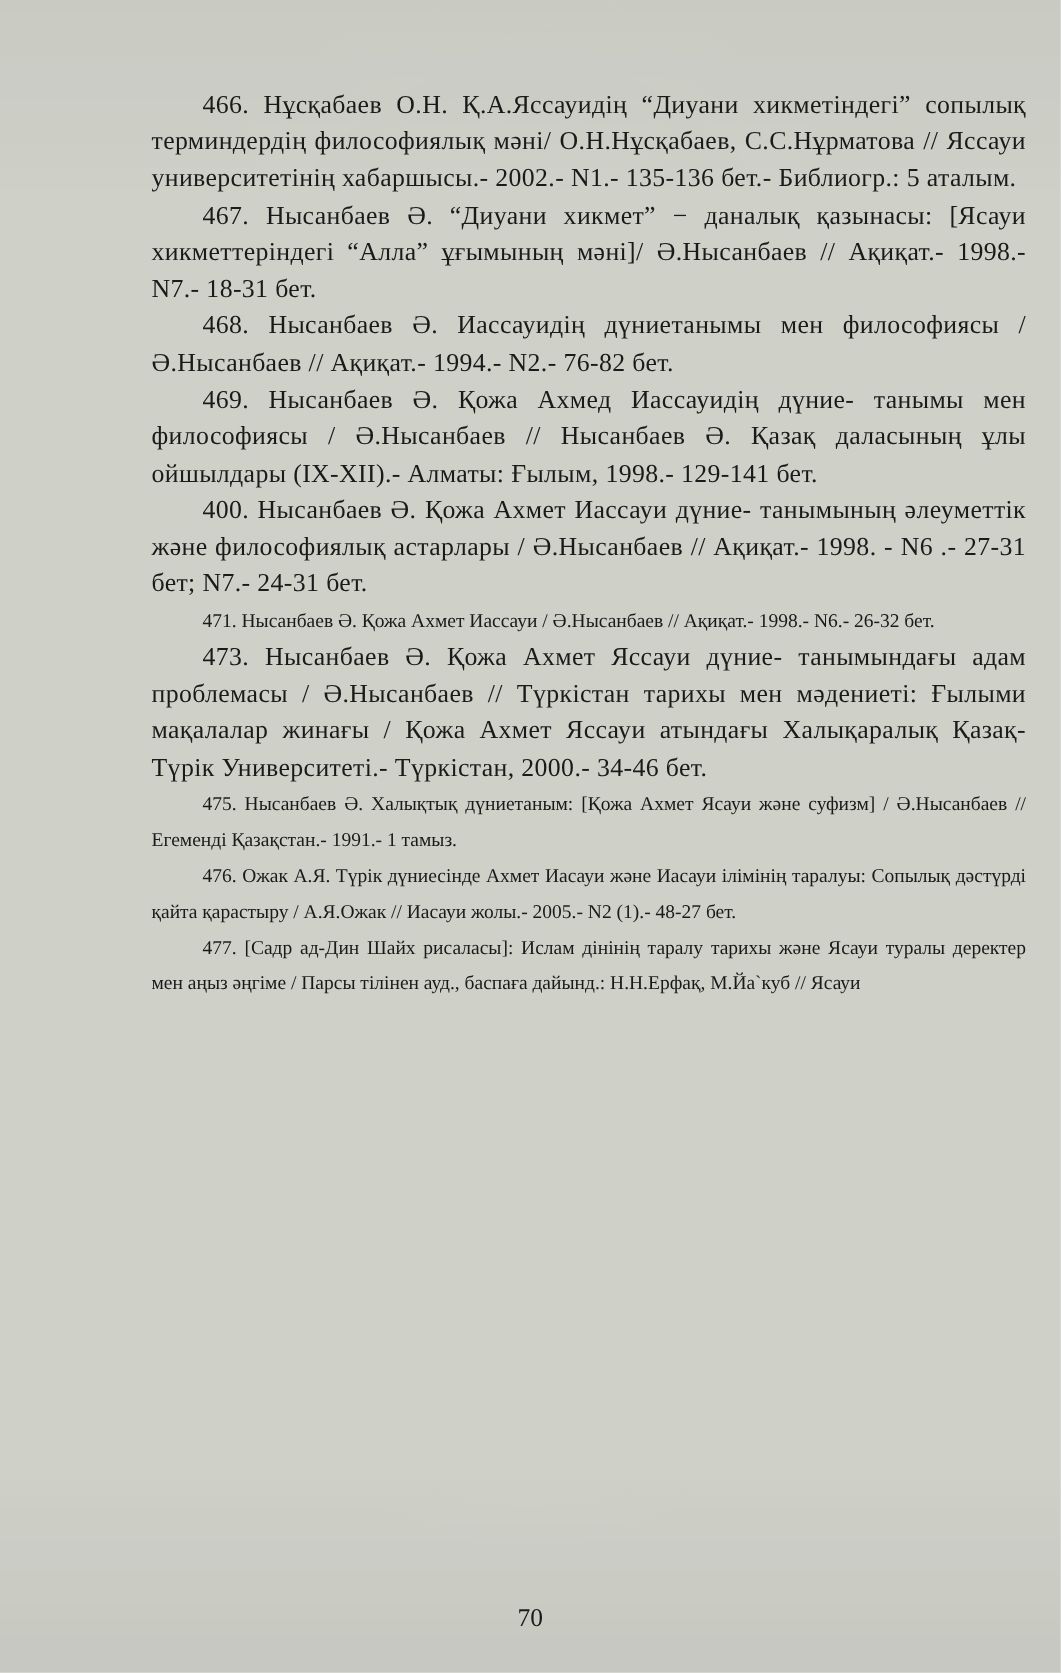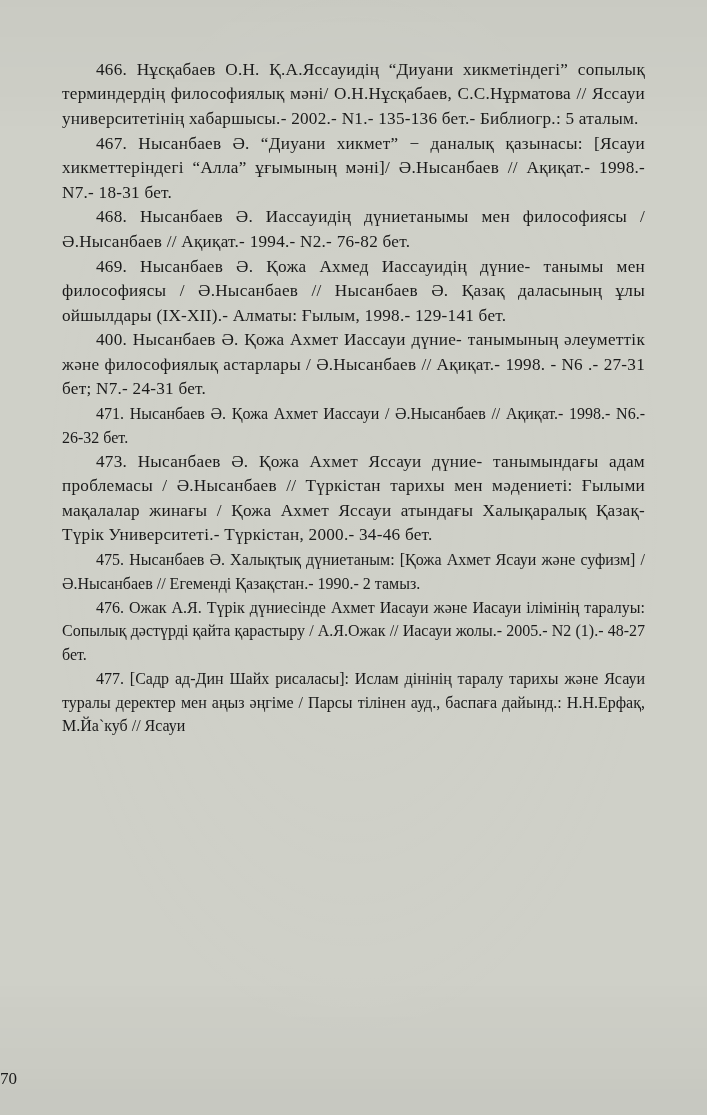--- a/index.html
+++ b/index.html
@@ -17,43 +17,45 @@
   .page {
     position: relative;
     width: 707px;
     height: 1115px;
     background: #cfd0c8;
     box-sizing: border-box;
     padding: 58px 62px 0 62px;
   }
   .content {
     width: 583px;
+    margin-left: 39px;
   }
   .entry {
     margin: 0 0 0.5px 0;
     text-align: justify;
     text-justify: inter-word;
     font-size: 17.2px;
     line-height: 24.4px;
     text-indent: 34px;
     hyphens: manual;
   }
   
   .e-small {
-    font-size: 16px;
+    font-size: 13px;
     line-height: 23.6px;
   }
   .e-wide {
     letter-spacing: 0.25px;
   }
   .page-number {
     position: absolute;
     left: 0;
     right: 0;
     bottom: 26px;
+    text-align: center;
     font-size: 17px;
     font-family: "Liberation Serif", serif;
     color: #1a1a1a;
   }
   
   .grain {
     position: absolute;
     inset: 0;
     pointer-events: none;
     background:
@@ -68,20 +70,20 @@
 
 <div class="page">
   <div class="content">
     <p class="entry e-wide">466.  Нұсқабаев О.Н.  Қ.А.Яссауидің  “Диуани хикметіндегі” сопылық терминдердің философиялық мәні/ О.Н.Нұсқабаев, С.С.Нұрматова // Яссауи университетінің хабаршысы.- 2002.- N1.- 135-136 бет.- Библиогр.: 5 аталым.</p>
     <p class="entry e-wide">467.  Нысанбаев Ә.  “Диуани хикмет” − даналық қазынасы: [Ясауи хикметтеріндегі “Алла” ұғымының мәні]/ Ә.Нысанбаев // Ақиқат.- 1998.- N7.- 18-31 бет.</p>
     <p class="entry e-wide">468.  Нысанбаев Ә.  Иассауидің дүниетанымы мен философиясы / Ә.Нысанбаев // Ақиқат.- 1994.- N2.- 76-82 бет.</p>
     <p class="entry e-wide">469. Нысанбаев Ә.   Қожа Ахмед Иассауидің дүние- танымы мен философиясы / Ә.Нысанбаев // Нысанбаев Ә. Қазақ даласының ұлы ойшылдары (IX-XII).- Алматы: Ғылым, 1998.- 129-141 бет.</p>
     <p class="entry e-wide">400. Нысанбаев Ә.   Қожа Ахмет Иассауи дүние- танымының әлеуметтік және философиялық астарлары / Ә.Нысанбаев // Ақиқат.- 1998. - N6 .- 27-31 бет; N7.- 24-31 бет.</p>
     <p class="entry e-small">471. Нысанбаев Ә.  Қожа Ахмет Иассауи / Ә.Нысанбаев // Ақиқат.- 1998.- N6.- 26-32 бет.</p>
     <p class="entry e-wide">473. Нысанбаев  Ә.   Қожа  Ахмет  Яссауи  дүние- танымындағы адам проблемасы / Ә.Нысанбаев // Түркістан тарихы мен мәдениеті: Ғылыми мақалалар жинағы / Қожа Ахмет  Яссауи  атындағы  Халықаралық  Қазақ-Түрік Университеті.- Түркістан, 2000.- 34-46 бет.</p>
-    <p class="entry e-small">475. Нысанбаев Ә.  Халықтық дүниетаным: [Қожа Ахмет Ясауи және суфизм] / Ә.Нысанбаев // Егеменді Қазақстан.- 1990.- 2 тамыз.</p>
+    <p class="entry e-small">475. Нысанбаев Ә.  Халықтық дүниетаным: [Қожа Ахмет Ясауи және суфизм] / Ә.Нысанбаев // Егеменді Қазақстан.- 1991.- 1 тамыз.</p>
     <p class="entry e-small">476.  Ожак А.Я.   Түрік дүниесінде Ахмет Иасауи және Иасауи ілімінің таралуы: Сопылық дәстүрді қайта қарастыру / А.Я.Ожак // Иасауи жолы.- 2005.- N2 (1).- 48-27 бет.</p>
     <p class="entry e-small">477. [Садр ад-Дин Шайх рисаласы]: Ислам дінінің таралу тарихы және Ясауи туралы деректер мен аңыз әңгіме / Парсы тілінен ауд., баспаға дайынд.: Н.Н.Ерфақ, М.Йа`куб // Ясауи</p>
   </div>
 
   <div class="page-number">70</div>
   <div class="grain"></div>
 </div>
 
 </body></html>

